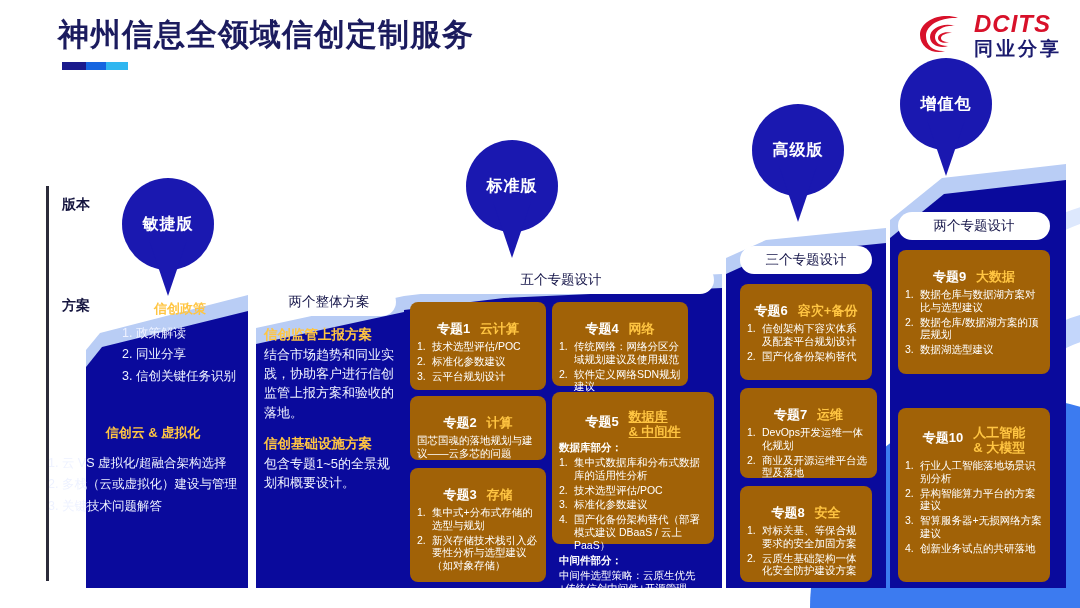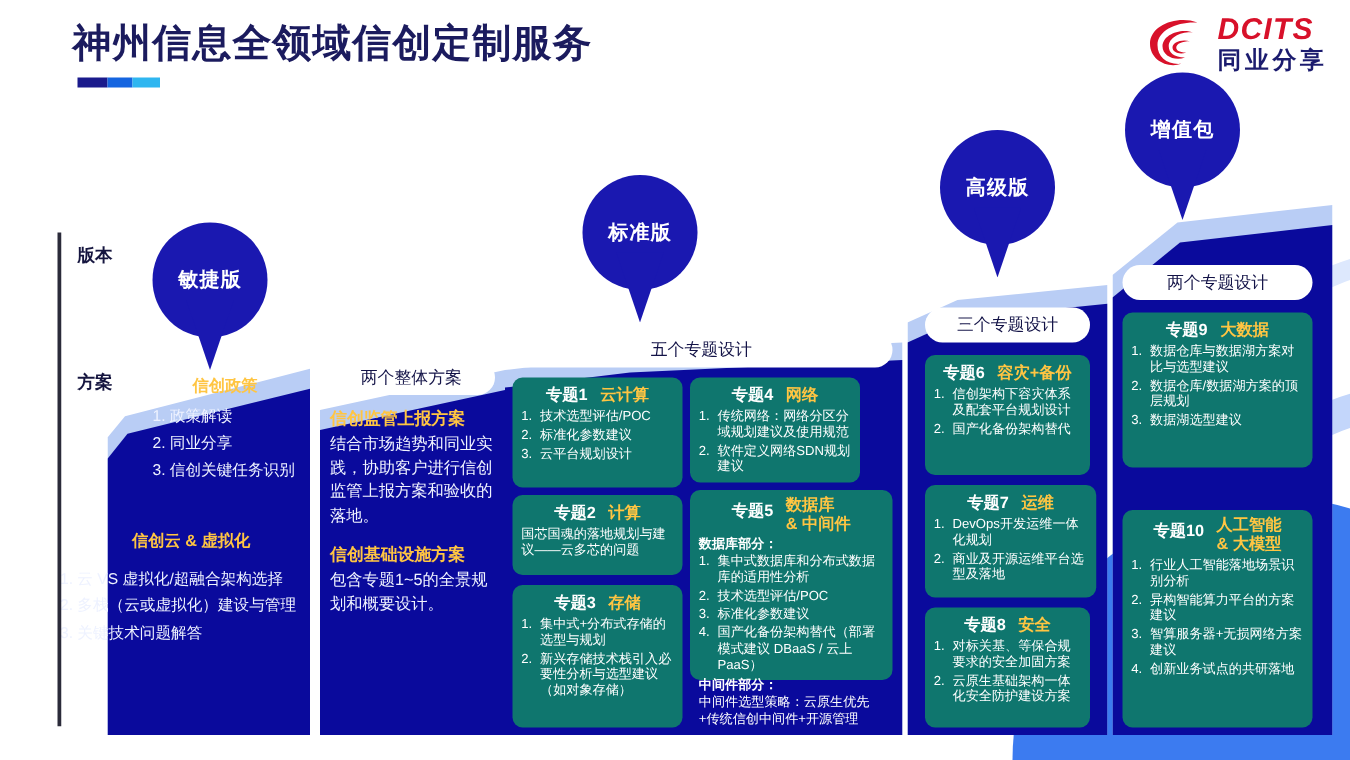--- a/index.html
+++ b/index.html
@@ -64,22 +64,22 @@
 
   
   .pill {
     background: #ffffff; border-radius: 16px; height: 28px; display: flex;
     align-items: center; justify-content: center; color: #131347;
     font-size: 13.5px; font-weight: 500; z-index: 4; position: absolute;
   }
 
   
   .card {
-    position: absolute; background: #0f766e; border-radius: 8px; z-index: 4;
-    padding: 5px 7px 6px 7px; color: #ffffff;
+    position: absolute; background: #a16207; border-radius: 8px; z-index: 4;
+    padding: 18px 7px 6px 7px; color: #ffffff;
   }
   .card-head { display: flex; align-items: baseline; gap: 10px; justify-content: center; margin-bottom: 2px; }
   .card-no { font-size: 13px; font-weight: 600; color: #ffffff; white-space: nowrap; }
   .card-tag { font-size: 13px; font-weight: 700; color: #ffc542; white-space: nowrap; }
   .card-tag.two-line { line-height: 1.12; text-align: left; }
   ol.clist, ul.clist { list-style: none; margin: 0; padding: 0; }
   ol.clist li {
     font-size: 10.5px; line-height: 1.22; color: #ffffff; margin-bottom: 2px;
     display: flex; gap: 4px;
   }
@@ -270,21 +270,21 @@
       <li>
           <span class="n">2.</span>
           <span class="t">软件定义网络SDN规划建议</span>
         </li>
     </ol>
   </div>
 
   <div class="card" style="left:552px; top:392px; width:162px; height:152px;">
     <div class="card-head" style="align-items:flex-start;">
       <span class="card-no" style="margin-top:3px;">专题5</span>
-      <span class="card-tag two-line" style="white-space:pre-line;">数据库
+      <span class="card-tag two-line" style="white-space:pre-line;text-decoration:underline;">数据库
 &amp; 中间件</span>
     </div>
     <div class="sec-label">数据库部分：</div>
     <ol class="clist">
       <li>
           <span class="n">1.</span>
           <span class="t">集中式数据库和分布式数据库的适用性分析</span>
         </li>
       <li>
           <span class="n">2.</span>

